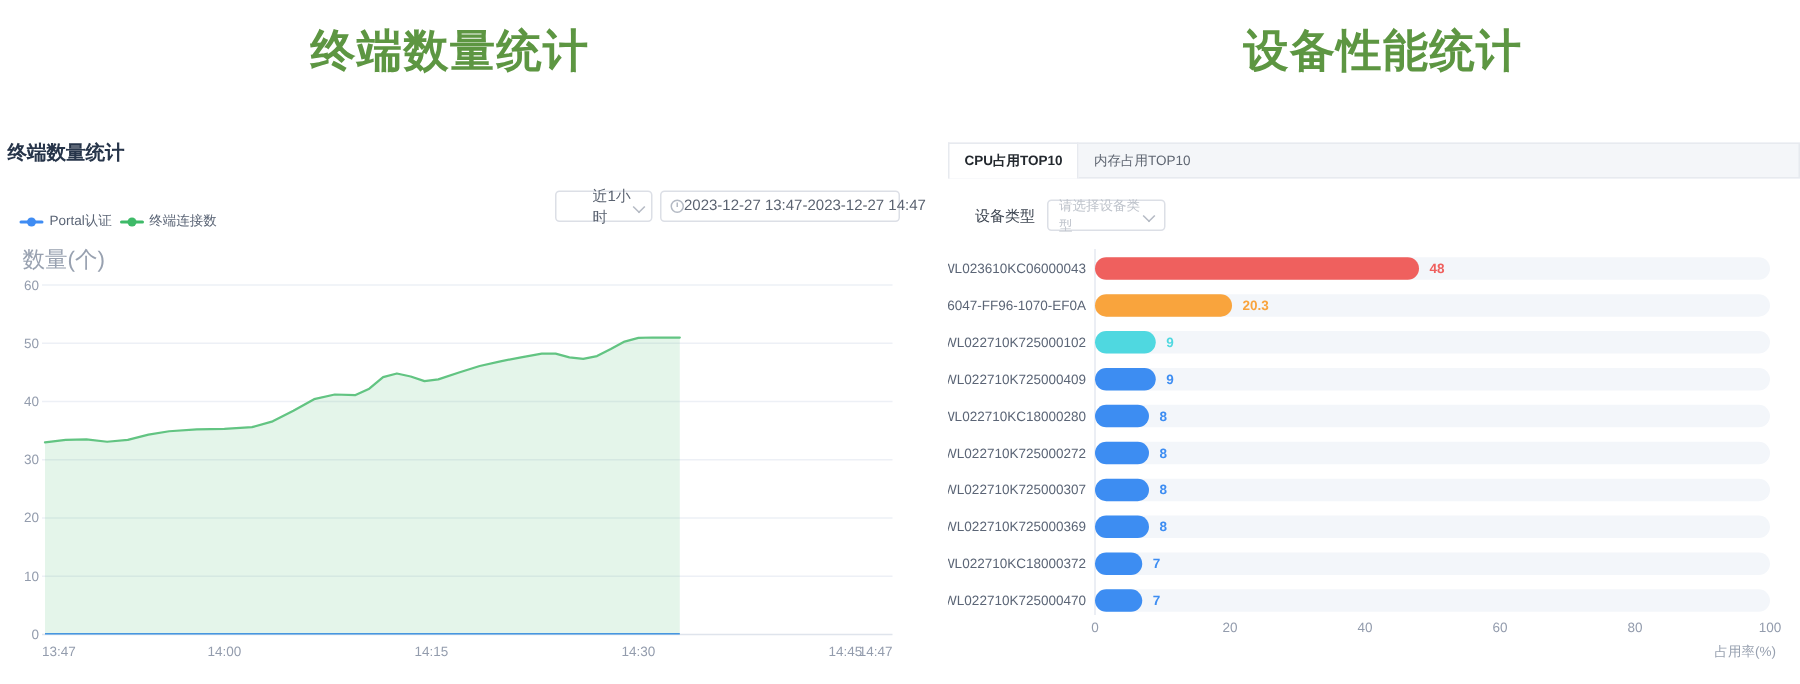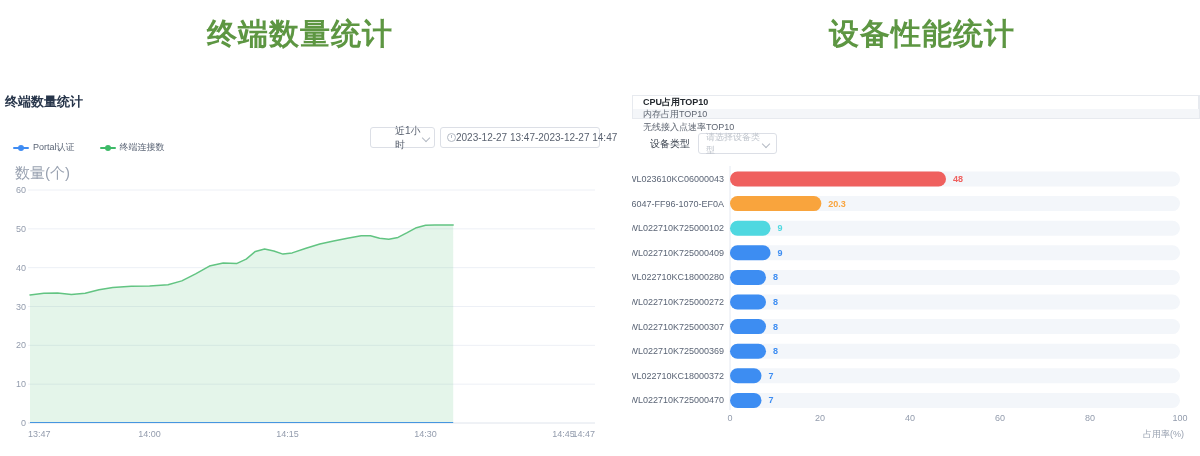--- a/index.html
+++ b/index.html
@@ -17,36 +17,36 @@
               background:#fff; display:flex; align-items:center; font-size:10px; color:#5a6270; }
   #range-select { left:370px; width:65px; padding:0 6px 0 24px; justify-content:space-between; cursor:pointer; }
   #date-range   { left:440px; width:160px; padding:0 6px; justify-content:flex-start; }
   .chev { width:7px; height:7px; position:relative; }
   .chev::before { content:""; position:absolute; left:0; top:1px; width:5px; height:5px;
                   border-right:1px solid #b4bac4; border-bottom:1px solid #b4bac4; transform:rotate(45deg); }
   .clock { width:9px; height:9px; border:1px solid #b4bac4; border-radius:50%; position:relative; flex:0 0 auto; }
   .clock::after { content:""; position:absolute; left:3px; top:1px; width:1px; height:3px; background:#b4bac4; }
   .date-text { white-space:nowrap; }
 
-  #legend { left:13px; top:141px; display:flex; gap:25px; align-items:center; }
+  #legend { left:13px; top:141px; display:flex; gap:5px; align-items:center; }
   .legend-item { display:flex; align-items:center; gap:4px; cursor:pointer; }
   .legend-item .mark { width:16px; height:8px; position:relative; }
   .legend-item .mark .ln { position:absolute; left:0; top:3px; width:16px; height:2px; border-radius:1px; }
   .legend-item .mark .dt { position:absolute; left:5px; top:1px; width:6px; height:6px; border-radius:50%; }
   .legend-item .lbl { font-size:9px; color:#5b6576; }
 
   #y-axis-name { left:15px; top:164px; font-size:15px; color:#98a1b0; }
 
   svg text.tick  { font-size:9px; fill:#939cad; font-family:"Liberation Sans",sans-serif; }
   svg text.cat   { font-size:9px; fill:#5b6576; font-family:"Liberation Sans",sans-serif; }
   svg text.val   { font-size:9px; font-weight:bold; font-family:"Liberation Sans",sans-serif; }
   svg text.aname { font-size:9px; fill:#98a1b0; font-family:"Liberation Sans",sans-serif; }
 
   #tab-bar { left:632px; top:95px; width:568px; height:24px; background:#f4f6f9;
-             border:1px solid #e7eaef; display:flex; align-items:stretch;flex-direction:column; }
+             border:1px solid #e7eaef; display:flex; align-items:stretch; }
   .tab { display:flex; align-items:center; padding:0 10px; font-size:9px; color:#5f6672;
          cursor:pointer; border-right:1px solid transparent; }
   .tab.active { background:#fff; font-weight:bold; color:#23282e; border-right:1px solid #e7eaef;
                 margin:-1px 0 -1px -1px; border-top:1px solid #e7eaef; border-left:1px solid #e7eaef; }
 
   #filter-row { left:650px; top:133px; display:flex; align-items:center; gap:8px; }
   #device-type-label { font-size:10px; color:#3c4450; }
   #device-type-select { width:79px; height:21px; border:1px solid #dcdfe6; border-radius:3px; background:#fff;
                         display:flex; align-items:center; justify-content:space-between; padding:0 7px; cursor:pointer; }
   #device-type-select .ph { font-size:9px; color:#bfc4cc; }
@@ -112,21 +112,20 @@
     <polyline points="30,242.5 453.2,242.5" fill="none" stroke="#3f8cf3" stroke-width="1"></polyline>
     <path d="M30,243 L30.0,114.9 L43.8,113.3 L57.6,112.9 L71.4,114.5 L85.2,113.3 L99.0,109.8 L112.8,107.5 L131.2,106.3 L149.6,105.9 L168.0,104.8 L181.8,100.9 L195.6,93.9 L209.4,86.1 L223.2,83.0 L237.0,83.4 L246.2,79.1 L255.4,71.4 L264.6,69.0 L273.8,71.0 L283.0,74.1 L292.2,72.9 L306.0,68.3 L319.8,64.0 L333.6,60.9 L347.4,58.2 L361.2,55.8 L370.4,55.8 L379.6,58.2 L388.8,59.3 L398.0,57.4 L407.2,52.7 L416.4,47.7 L425.6,45.3 L434.8,45.0 L453.2,45.0 L453.2,243 Z" fill="rgba(108,201,139,0.18)" stroke="none"></path>
     <path d="M30.0,114.9 L43.8,113.3 L57.6,112.9 L71.4,114.5 L85.2,113.3 L99.0,109.8 L112.8,107.5 L131.2,106.3 L149.6,105.9 L168.0,104.8 L181.8,100.9 L195.6,93.9 L209.4,86.1 L223.2,83.0 L237.0,83.4 L246.2,79.1 L255.4,71.4 L264.6,69.0 L273.8,71.0 L283.0,74.1 L292.2,72.9 L306.0,68.3 L319.8,64.0 L333.6,60.9 L347.4,58.2 L361.2,55.8 L370.4,55.8 L379.6,58.2 L388.8,59.3 L398.0,57.4 L407.2,52.7 L416.4,47.7 L425.6,45.3 L434.8,45.0 L453.2,45.0" fill="none" stroke="#62c482" stroke-width="1.5" stroke-linejoin="round" stroke-linecap="round" transform="translate(0,0)"></path>
   </svg>
 
 <div class="abs panel-title" id="right-title">设备性能统计</div>
 
 <div class="abs" id="tab-bar">
   <div class="tab active">CPU占用TOP10</div>
   <div class="tab">内存占用TOP10</div>
-  <div class="tab">无线接入点速率TOP10</div>
 </div>
 
 <div class="abs" id="filter-row">
   <span id="device-type-label">设备类型</span>
   <div id="device-type-select">
     <span class="ph">请选择设备类型</span>
     <span class="chev"></span>
   </div>
 </div>
 

